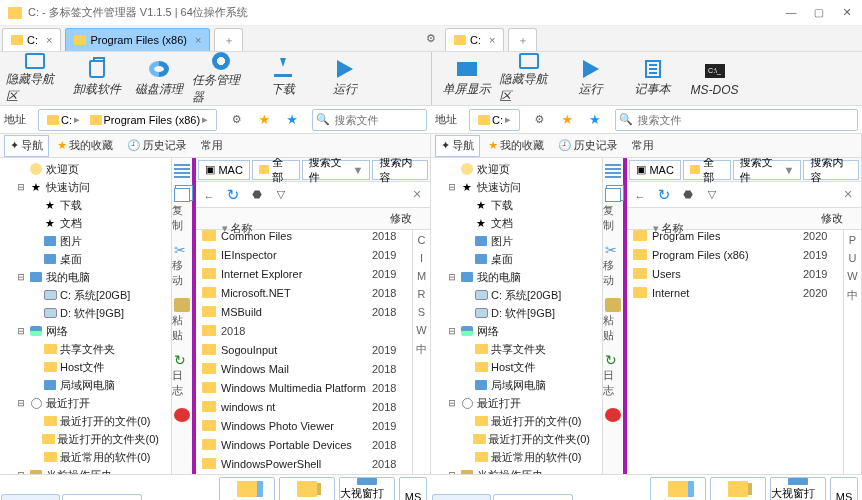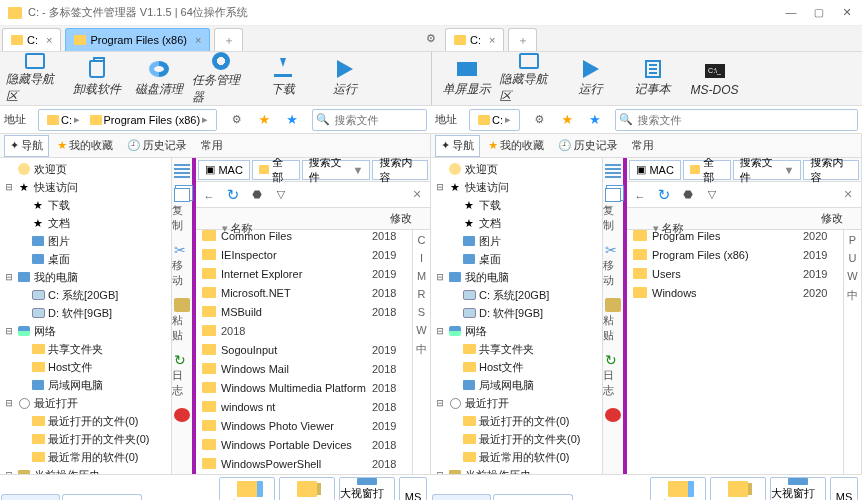--- a/index.html
+++ b/index.html
@@ -53,21 +53,21 @@
 .search input { border:none; outline:none; width:100%; font-size:11px; }
 
 .panes { display:flex; height:340px; }
 .pane { width:431px; display:flex; flex-direction:column; border-right:1px solid #ddd; }
 .tabbar2 { height:24px; border-bottom:1px solid #ddd; display:flex; align-items:center; padding:0 4px; gap:2px; background:#f9f9f9; }
 .tabbar2 .seg2 { display:flex; height:22px; align-items:center; padding:0 5px; border:1px solid transparent; color:#333; gap:2px; }
 .tabbar2 .seg2.h { border-color:#b0c8e4; background:#fff; }
 .tabbar2 .star2 { color:#ffa500; }
 .tabbar2 .clock { color:#888; }
 .pbody { flex:1; display:flex; overflow:hidden; }
-.tree { width:172px; border-right:1px solid #ddd; overflow:auto; padding:2px 0; }
+.tree { width:172px; border-right:1px solid #ddd; overflow:auto; padding:2px 12px; }
 .node { display:flex; align-items:center; height:18px; padding-left:4px; gap:3px; white-space:nowrap; }
 .node .tw { width:10px; text-align:center; color:#666; font-size:9px; }
 .node .nico { width:14px; height:12px; display:flex; align-items:center; justify-content:center; }
 .fold-ico { width:13px; height:10px; background:#ffd05b; border-radius:1px; }
 .disk-ico { width:13px; height:10px; background:#b8d6e6; border-radius:2px; border:1px solid #88a; }
 .star-ico { color:#2b8cd6; font-size:12px; }
 .face-ico { width:12px; height:12px; border-radius:50%; background:#ffdf8b; }
 .pc-ico { width:12px; height:10px; background:#5a9cd6; border-radius:1px; }
 .net-ico { width:12px; height:10px; background:linear-gradient(#5a9cd6 50%,#7fb 50%); border-radius:2px; }
 .clock-ico { width:11px; height:11px; border-radius:50%; border:1.5px solid #888; position:relative; }
@@ -743,21 +743,21 @@
                 <span class="fn">Program Files (x86)</span>
                 <span class="fd">2019</span>
               </div>
               <div class="frow">
                 <span class="fico"></span>
                 <span class="fn">Users</span>
                 <span class="fd">2019</span>
               </div>
               <div class="frow">
                 <span class="fico"></span>
-                <span class="fn">Windows</span>
+                <span class="fn">Internet</span>
                 <span class="fd">2020</span>
               </div>
             </div>
           <div class="alpha" id="alR">
               <span>P</span>
               <span>U</span>
               <span>W</span>
               <span>中</span>
             </div>
         </div>

